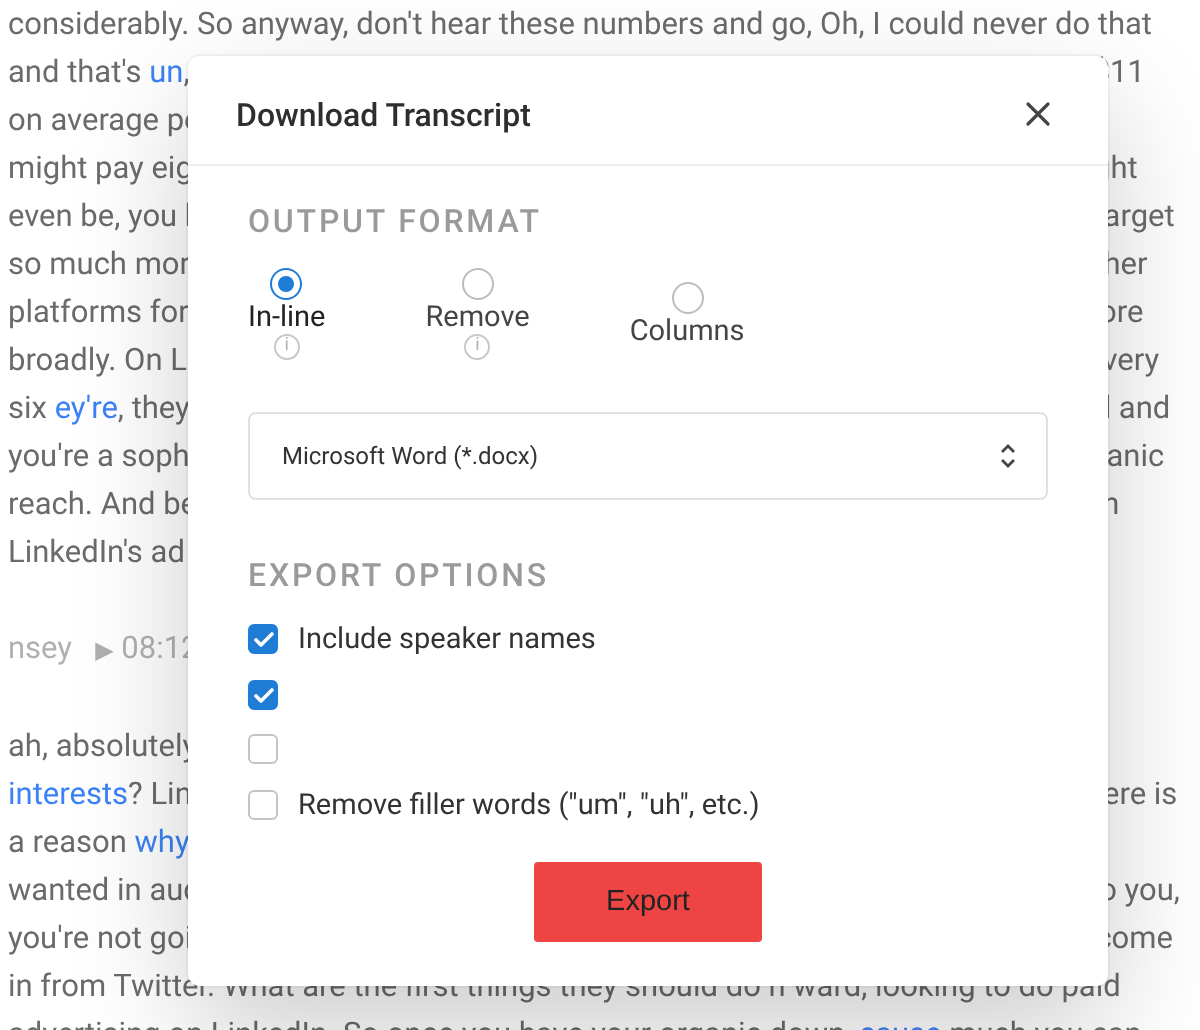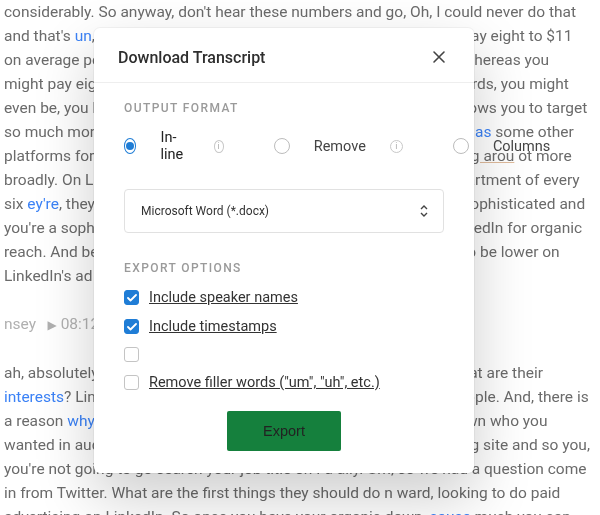--- a/index.html
+++ b/index.html
@@ -26,21 +26,21 @@
   .bg-text .underl { text-decoration: underline; text-decoration-color: rgba(201,142,90,0.6); }
   .bg-text .squig { text-decoration: underline wavy #d14; }
   .bg-text .speaker { color: #b0b0b0; text-align: right; }
   .bg-text .time { color: #b0b0b0; }
   .bg-text .tri { color: #b0b0b0; font-size: 12px; }
 
   .modal {
     position: absolute;
     left: 94px;
     top: 28px;
-    width: 380px;
+    width: 460px;
     background: #fff;
     border-radius: 6px;
     box-shadow: 0 24px 60px rgba(0,0,0,0.20), 0 0 0 1px rgba(0,0,0,0.04);
     padding-bottom: 22px;
   }
   .modal-header {
     display: flex;
     align-items: center;
     justify-content: space-between;
     padding: 18px 24px 14px 24px;
@@ -58,39 +58,40 @@
   }
   .divider {
     height: 1px;
     background: #eee;
     margin: 0;
   }
   .modal-body {
     padding: 18px 30px 0 30px;
   }
   .section-label {
-    font-size: 12px;
+    font-size: 16px;
     letter-spacing: 1.4px;
     color: #9a9a9a;
     font-weight: 500;
     margin-bottom: 14px;
   }
   .radio-row {
     display: flex;
     gap: 50px;
     margin-bottom: 26px;
     align-items: center;
   }
   .radio-opt {
     display: flex;
     align-items: center;
-    gap: 24px;
+    gap: 0;
     font-size: 14.5px;
     color: #444;
     cursor: pointer;
+    flex-direction: column;
   }
   .radio-opt .r {
     width: 16px; height: 16px; border-radius: 50%;
     border: 1.5px solid #bcbcbc;
     display: flex; align-items: center; justify-content: center;
   }
   .radio-opt.sel .r {
     border-color: #1f7dd6;
   }
   .radio-opt.sel .r::after {
@@ -130,42 +131,41 @@
     color: #555;
   }
   .check-row {
     display: flex;
     align-items: center;
     gap: 10px;
     font-size: 14.5px;
     color: #333;
     margin-bottom: 12px;
     cursor: pointer;
-    text-decoration: underline;
   }
   .check-row .cb {
     width: 15px; height: 15px;
     border: 1.5px solid #c4c4c4;
     border-radius: 3px;
     display: flex; align-items: center; justify-content: center;
     flex-shrink: 0;
   }
   .check-row.on .cb {
     background: #1f7dd6;
     border-color: #1f7dd6;
   }
   .check-row.on .cb svg { display: block; }
   .check-row .cb svg { display: none; }
   .actions {
     display: flex;
     justify-content: center;
     margin-top: 20px;
   }
   .export-btn {
-    background: #15803d;
+    background: #ef4444;
     color: #222;
     border: none;
     font-size: 14.5px;
     padding: 12px 36px;
     border-radius: 2px;
     cursor: pointer;
     font-weight: 500;
   }
 </style>
 </head>
@@ -226,21 +226,20 @@
           </svg>
       </span>
       <span>Include speaker names</span>
     </div>
     <div class="check-row on">
       <span class="cb">
         <svg width="10" height="8" viewBox="0 0 10 8">
             <path d="M1 4 L3.5 6.5 L9 1" stroke="#fff" stroke-width="1.8" fill="none" stroke-linecap="round" stroke-linejoin="round"></path>
           </svg>
       </span>
-      <span>Include timestamps</span>
     </div>
     <div class="check-row">
       <span class="cb">
         
       </span>
     </div>
     <div class="check-row">
       <span class="cb">
         
       </span>

